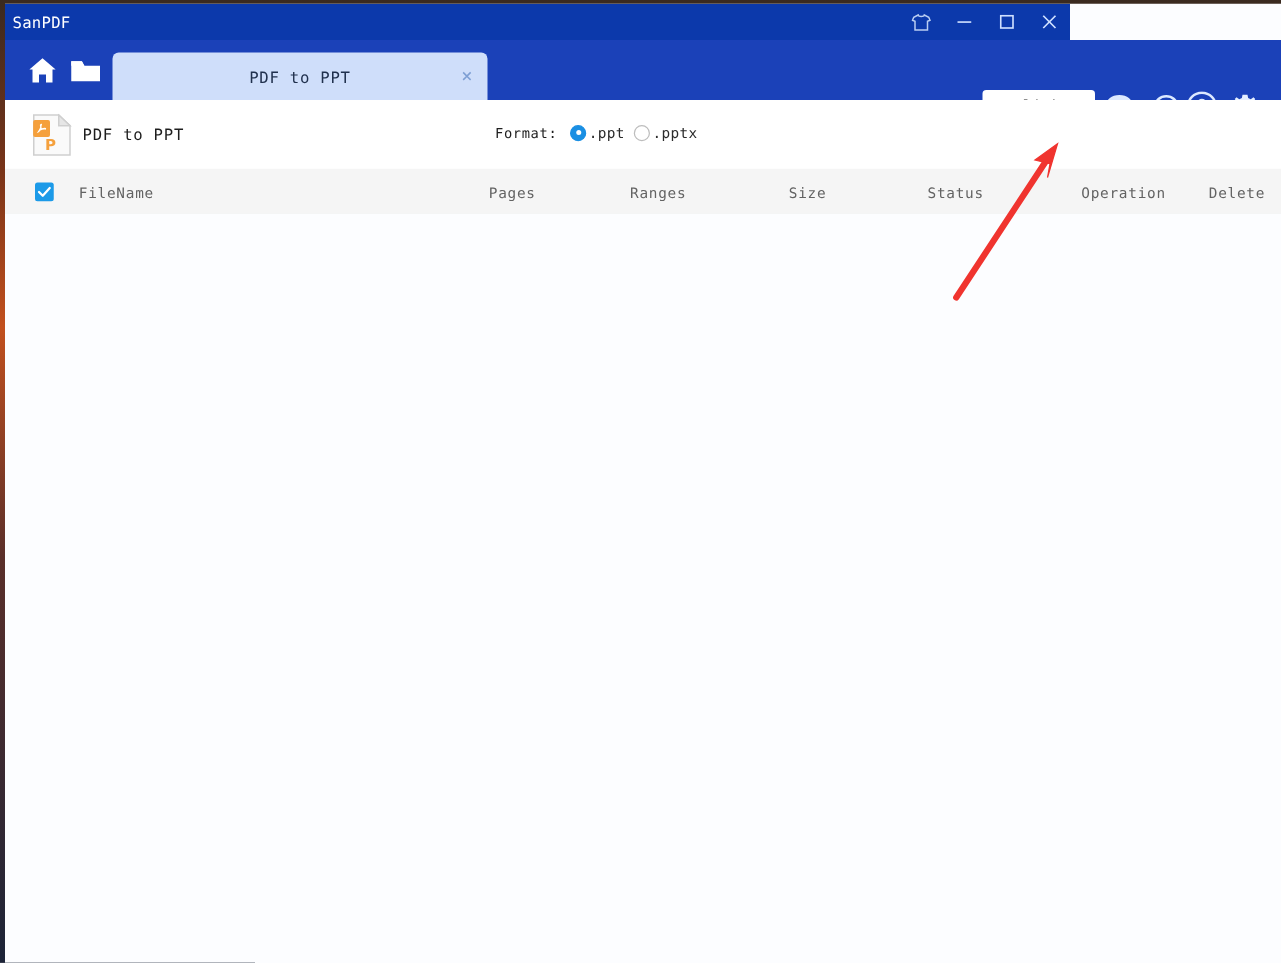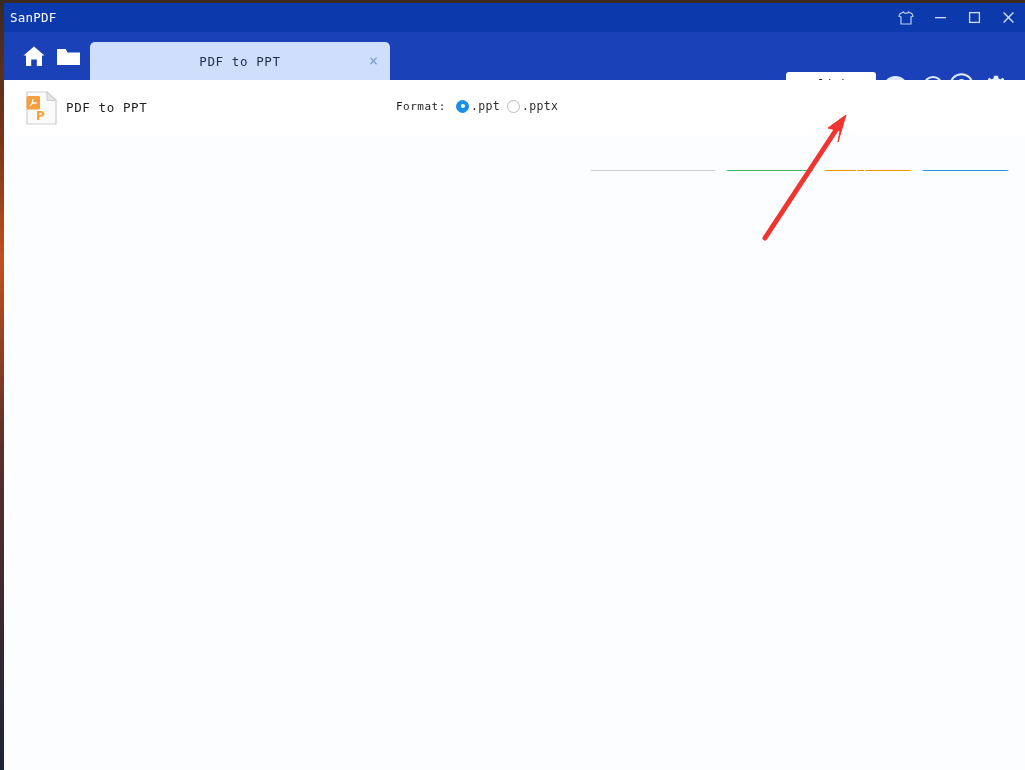--- a/index.html
+++ b/index.html
@@ -30,21 +30,21 @@
     width: 1021px;
     height: 767px;
     background: #fcfdff;
     overflow: hidden;
   }
 
   
   .titlebar {
     position: absolute;
     left: 0; top: 0;
-    width: 1021px; height: 29px;
+    width: 852px; height: 29px;
     background: #0c39ab;
   }
   .app-title {
     position: absolute;
     left: 6px; top: 7px;
     font-size: 12.5px;
     color: #ffffff;
     letter-spacing: 0.2px;
   }
   .win-btns {
@@ -455,20 +455,34 @@
       <span class="bi">
         <svg width="15" height="15" viewBox="0 0 15 15" fill="none" stroke="#ffffff" stroke-width="1.2">
           <path d="M1.5 0.9 L9.6 0.9 L13.3 4.6 L13.3 14.1 L1.5 14.1 Z"></path>
           <path d="M4 5.3 L6.6 7.6 L4 9.9 M7 5.3 L9.6 7.6 L7 9.9" stroke-width="1.1"></path>
         </svg>
       </span>
       <span>Batch</span>
     </div>
   </div>
 
+  <div class="table-head">
+    <div class="th-check">
+      <svg width="15" height="15" viewBox="0 0 15 15">
+          <path d="M3.2 7.6 L6.2 10.6 L11.8 4.4" fill="none" stroke="#ffffff" stroke-width="1.8" stroke-linecap="round" stroke-linejoin="round"></path>
+        </svg>
+    </div>
+    <div class="th" id="th-filename">FileName</div>
+    <div class="th" id="th-pages">Pages</div>
+    <div class="th" id="th-ranges">Ranges</div>
+    <div class="th" id="th-size">Size</div>
+    <div class="th" id="th-status">Status</div>
+    <div class="th" id="th-operation">Operation</div>
+    <div class="th" id="th-delete">Delete</div>
+  </div>
 
   <div class="table-body"></div>
 
 </div>
 
 <svg class="annotation" viewBox="0 0 1025 770">
   <g stroke="#f0342f" fill="#f0342f">
     <line x1="765" y1="238" x2="840" y2="124" stroke-width="5" stroke-linecap="round"></line>
     <path d="M846 115 L828 128 L840 131 L838 142 Z"></path>
   </g>

